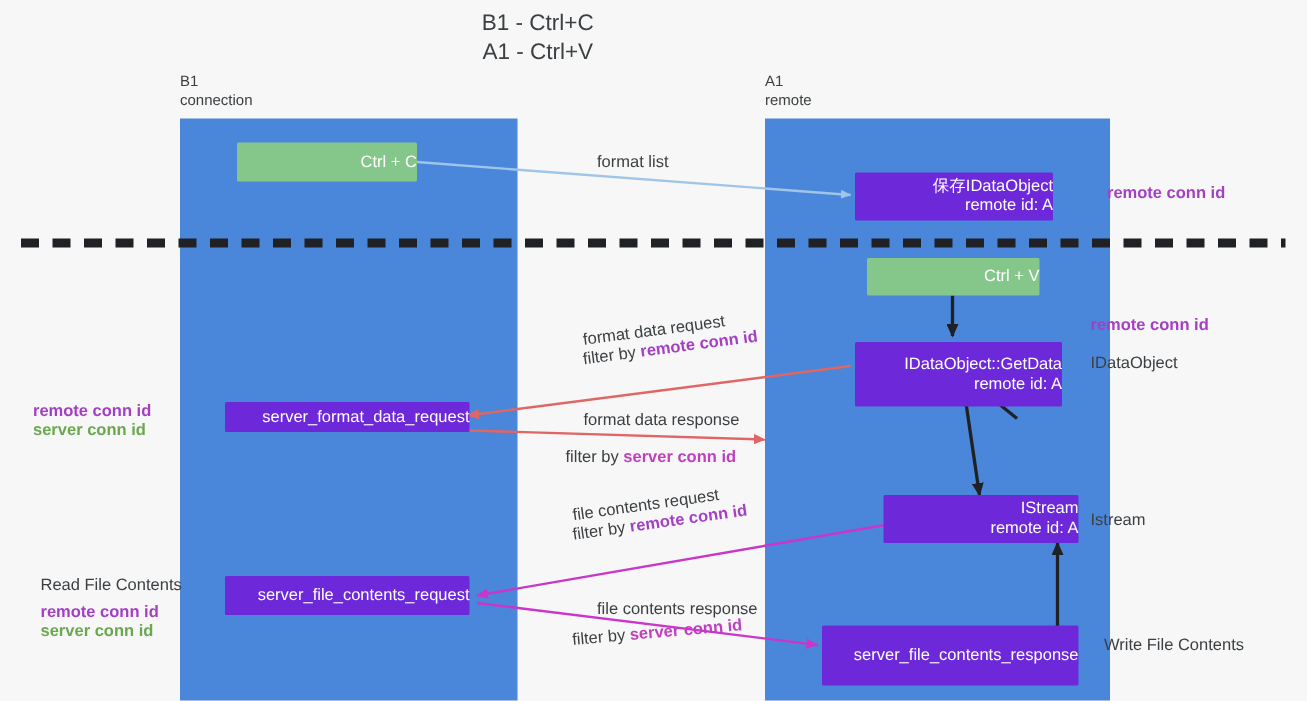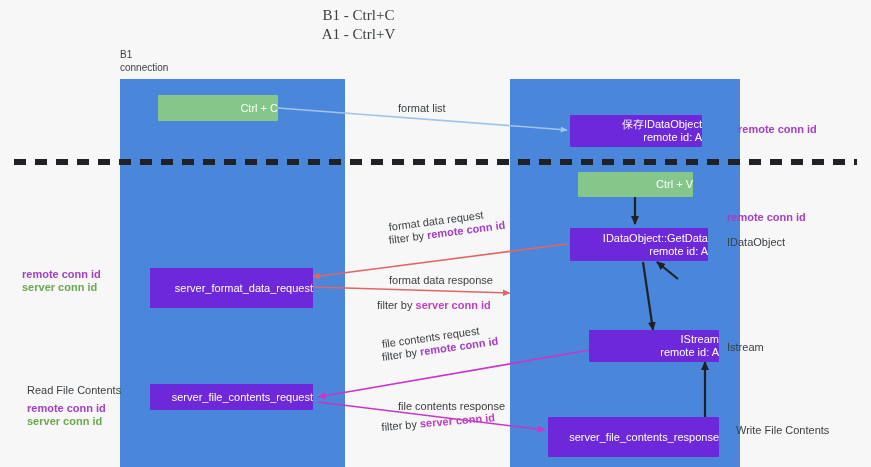--- a/index.html
+++ b/index.html
@@ -8,21 +8,21 @@
     background:#f7f7f7;
     font-family:"Liberation Sans","DejaVu Sans",sans-serif;
     overflow:hidden;
     position:relative;
   }
   #stage{position:absolute;left:0;top:0;width:871px;height:467px;}
 
   
   .title{
     position:absolute;left:0;top:6px;width:717px;
-    text-align:center;font-size:15px;color:#3c4043;line-height:19px;font-family:Liberation Serif, serif;
+    text-align:center;font-size:15px;color:#3c4043;line-height:19px;
   }
 
   
   .lane-head{
     position:absolute;text-align:left;font-size:10px;color:#3c4043;
     line-height:13px;
   }
 
   
   .lane{position:absolute;background:#4a86d9;}
@@ -55,20 +55,24 @@
 <div id="stage">
 
   <div class="title">
     <div>B1 - Ctrl+C</div>
     <div>A1 - Ctrl+V</div>
   </div>
 
   <div class="lane-head" style="left:120px;top:48px;width:225px;">
     <div>B1</div>
     <div>connection</div>
+  </div>
+  <div class="lane-head" style="left:510px;top:48px;width:230px;">
+    <div>A1</div>
+    <div>remote</div>
   </div>
 
   <div class="lane" style="left:120px;top:79px;width:225px;height:388px;"></div>
   <div class="lane" style="left:510px;top:79px;width:230px;height:388px;"></div>
 
   <svg class="overlay" viewBox="0 0 871 467">
     <defs>
       <marker id="ah-blue" markerWidth="7" markerHeight="6" refX="6.4" refY="3" orient="auto" markerUnits="userSpaceOnUse">
         <path d="M0,0 L7,3 L0,6 z" fill="#9fc5e8"></path>
       </marker>
@@ -110,26 +114,26 @@
 
   <div class="node orange" style="left:570px;top:115px;width:132px;height:32px;">
     <span>保存IDataObject</span>
     <span>remote id: A</span>
   </div>
 
   <div class="node green" style="left:578px;top:172px;width:115px;height:25px;">
     <span>Ctrl + V</span>
   </div>
 
-  <div class="node orange" style="left:570px;top:228px;width:138px;height:33px;">
+  <div class="node orange" style="left:570px;top:228px;width:138px;height:43px;">
     <span>IDataObject::GetData</span>
     <span>remote id: A</span>
   </div>
 
-  <div class="node orange" style="left:150px;top:268px;width:163px;height:40px;">
+  <div class="node orange" style="left:150px;top:268px;width:163px;height:20px;">
     <span>server_format_data_request</span>
   </div>
 
 
   <div class="node orange" style="left:589px;top:330px;width:130px;height:32px;">
     <span>IStream</span>
     <span>remote id: A</span>
   </div>
 
   <div class="node orange" style="left:150px;top:384px;width:163px;height:26px;">

